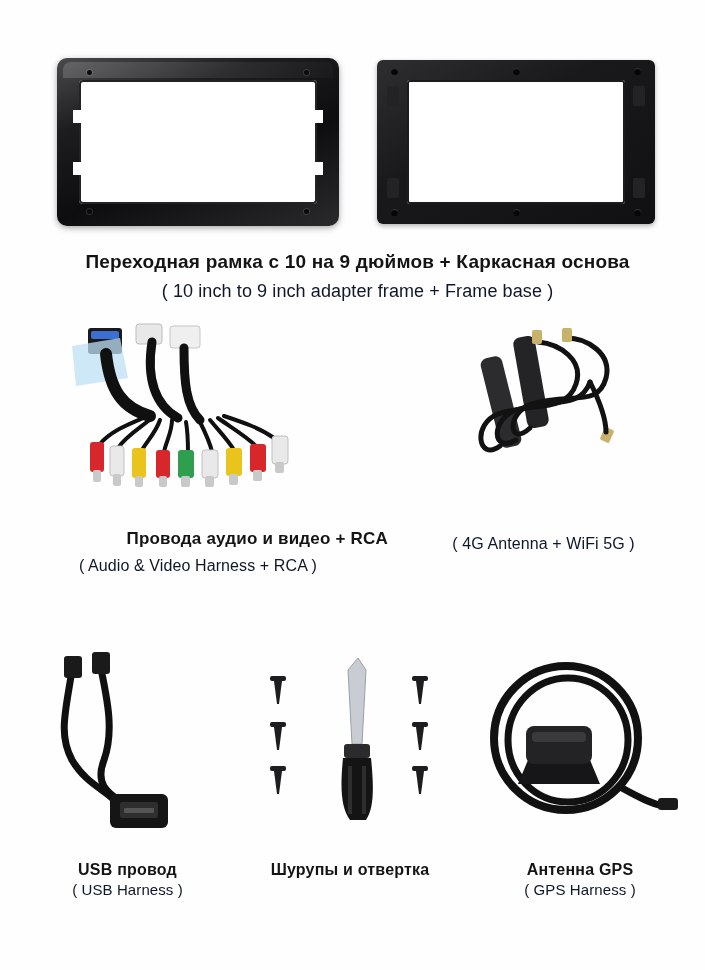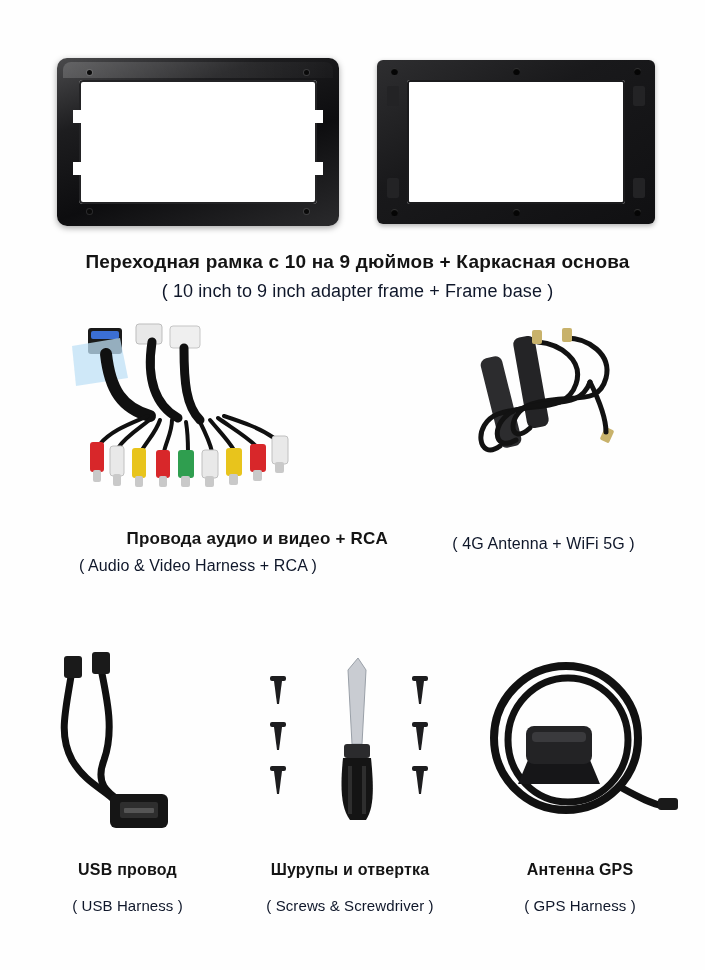--- a/index.html
+++ b/index.html
@@ -38,21 +38,21 @@
   .caption .en {
     font-size: 18px;
     color: #0f172a;
     display: block;
     margin-top: 6px;
     letter-spacing: .1px;
   }
   .caption.small .ru { font-size: 17px; text-align: right; }
   .caption.small .en { font-size: 16px; }
   .caption.tiny .ru { font-size: 16px; }
-  .caption.tiny .en { font-size: 15px; margin-top: 16px; }
+  .caption.tiny .en { font-size: 15px; margin-top: 0; }
 
   
   .section-frames {
     position: absolute;
     top: 0; left: 5px;
     width: 705px;
     height: 300px;
     margin-top: 28px;
   }
   .frames-row {
@@ -383,21 +383,20 @@
       </div>
     </div>
 
     <div class="caption tiny caption-usb">
       <span class="ru">USB провод</span>
       <span class="en">( USB Harness )</span>
     </div>
 
     <div class="caption tiny caption-screws">
       <span class="ru">Шурупы и отвертка</span>
-      <span class="en">( Screws &amp; Screwdriver )</span>
     </div>
 
     <div class="caption tiny caption-gps">
       <span class="ru">Антенна GPS</span>
       <span class="en">( GPS Harness )</span>
     </div>
   </div>
 
 </div>
 

